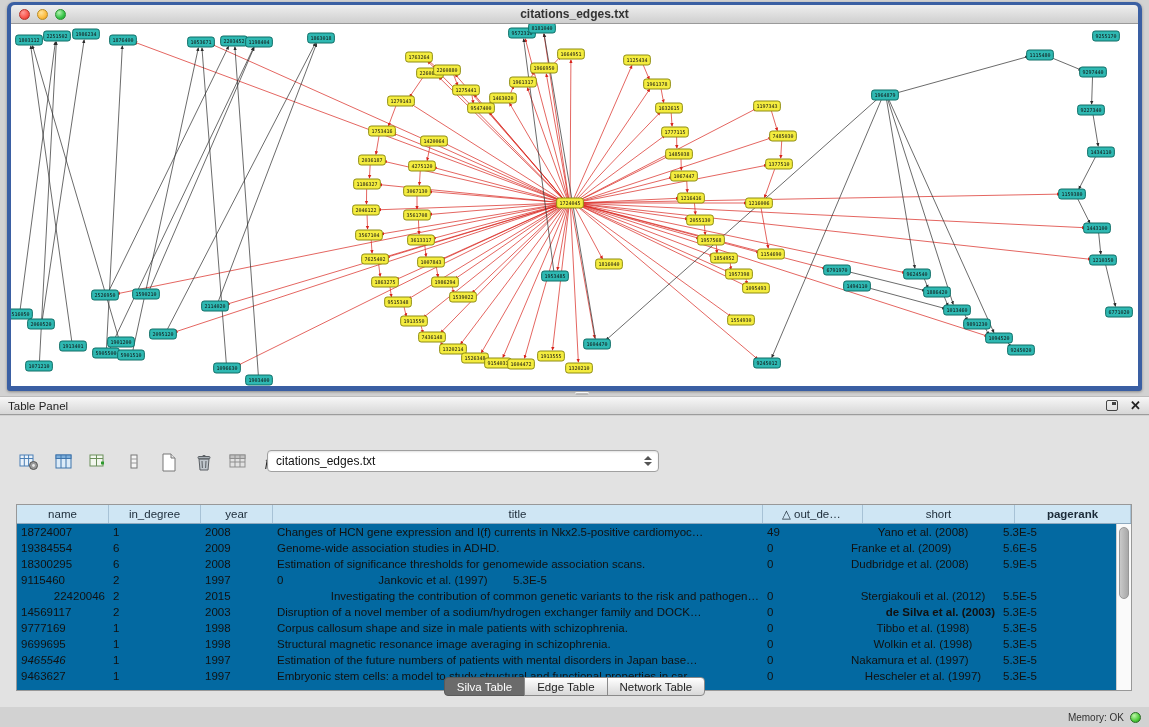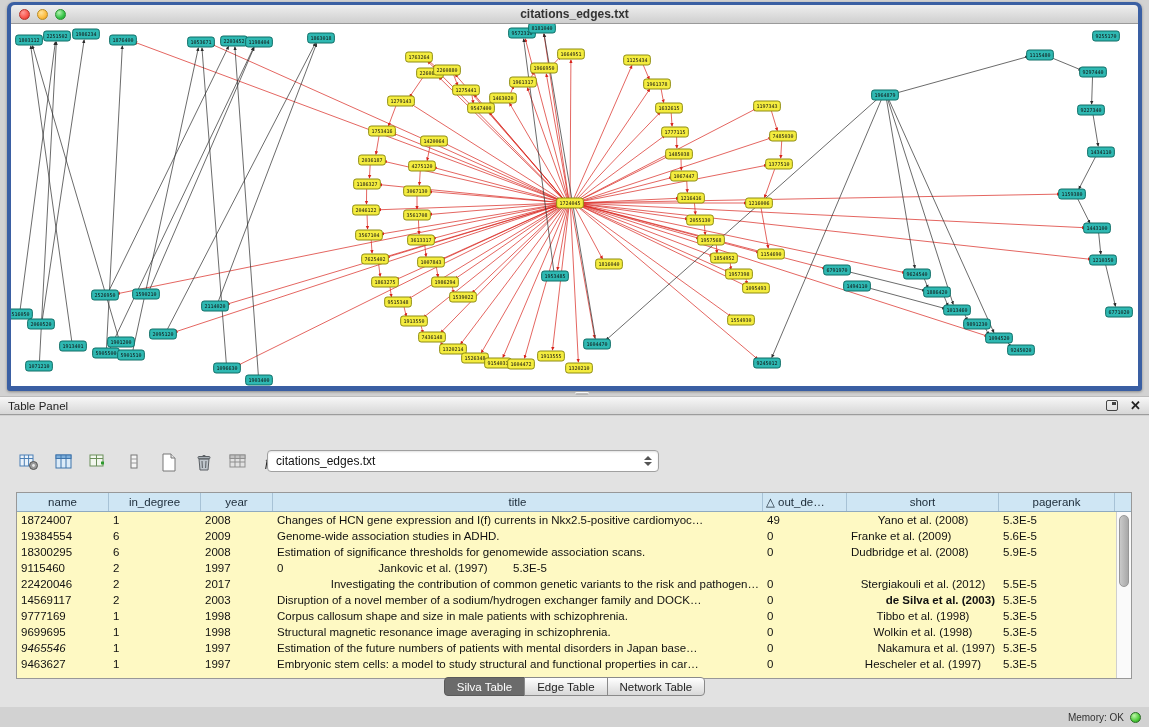--- a/index.html
+++ b/index.html
@@ -49,22 +49,22 @@
   .tb-ico { width:22px; height:22px; display:flex; align-items:center; justify-content:center; }
   .combo { position:absolute; left:267px; top:34px; width:392px; height:22px; background:#fff;
     border:1px solid #a0a0a0; border-radius:4px; display:flex; align-items:center;
     padding:0 6px 0 8px; box-shadow:inset 0 1px 2px rgba(0,0,0,.12); }
   .combo-text { flex:1; font-size:12px; color:#111; }
   .combo-arrows { display:flex; flex-direction:column; gap:2px; align-items:center; }
   .combo-arrows i { display:block; width:0; height:0; border-left:4px solid transparent; border-right:4px solid transparent; }
   .combo-arrows i.up   { border-bottom:4px solid #555; }
   .combo-arrows i.down { border-top:4px solid #555; }
 
-  .table-wrap { position:absolute; left:16px; top:76px; width:1116px; height:187px;
-    background:#fef9c3; border:1px solid #989898; overflow:hidden; }
+  .table-wrap { position:absolute; left:16px; top:88px; width:1116px; height:187px;
+    background:#0369a1; border:1px solid #989898; overflow:hidden; }
   .thead { display:flex; height:19px; background:#cfe6f4; border-bottom:1px solid #8faabf; }
   .th { font-size:11.5px; color:#1c2b38; display:flex; align-items:center; justify-content:center;
     border-right:1px solid #a7c2d6; overflow:hidden; white-space:nowrap; flex:0 0 auto; }
   .th.left { justify-content:flex-start; padding-left:3px; }
   .tbody { position:absolute; left:0; top:19px; right:15px; bottom:0; overflow:hidden; }
   .tr { display:flex; height:16px; align-items:center; }
   .td { font-size:11.5px; color:#111; padding:0 4px; overflow:hidden; white-space:nowrap;
     text-overflow:ellipsis; flex:0 0 auto; }
   .vscroll { position:absolute; right:0; top:19px; bottom:0; width:15px; background:#fafafa; border-left:1px solid #cfcfcf; }
   .vthumb { position:absolute; left:2px; top:3px; width:10px; height:72px; border-radius:6px;
@@ -736,23 +736,23 @@
         <i class="down"></i>
       </span>
   </div>
 
   <div class="table-wrap">
     <div class="thead">
         <div class="th" style="width: 92px;">name</div>
         <div class="th" style="width: 92px;">in_degree</div>
         <div class="th" style="width: 72px;">year</div>
         <div class="th" style="width: 490px;">title</div>
-        <div class="th left" style="width: 84px;">△ out_de…</div>
+        <div class="th left" style="width: 84px; margin-left: 16px;">△ out_de…</div>
         <div class="th" style="width: 152px;">short</div>
-        <div class="th" style="width: 116px;">pagerank</div>
+        <div class="th" style="width: 116px; font-weight: bold;">pagerank</div>
       </div>
     <div class="tbody">
         <div class="tr">
           <div class="td" style="width: 92px; text-align: left;">18724007</div>
           <div class="td" style="width: 92px; text-align: left;">1</div>
           <div class="td" style="width: 72px; text-align: left;">2008</div>
           <div class="td" style="width: 490px; text-align: left;">Changes of HCN gene expression and I(f) currents in Nkx2.5-positive cardiomyoc…</div>
           <div class="td" style="width: 84px; text-align: left;">49</div>
           <div class="td" style="width: 152px; text-align: center;">Yano et al. (2008)</div>
           <div class="td" style="width: 116px; text-align: left;">5.3E-5</div>
@@ -777,23 +777,23 @@
         </div>
         <div class="tr">
           <div class="td" style="width: 92px; text-align: left;">9115460</div>
           <div class="td" style="width: 92px; text-align: left;">2</div>
           <div class="td" style="width: 72px; text-align: left;">1997</div>
           <div class="td" style="width: 84px; text-align: left;">0</div>
           <div class="td" style="width: 152px; text-align: center;">Jankovic et al. (1997)</div>
           <div class="td" style="width: 116px; text-align: left;">5.3E-5</div>
         </div>
         <div class="tr">
-          <div class="td" style="width: 92px; text-align: left;">22420046</div>
+          <div class="td" style="width: 92px; text-align: right;">22420046</div>
           <div class="td" style="width: 92px; text-align: left;">2</div>
-          <div class="td" style="width: 72px; text-align: left;">2017</div>
+          <div class="td" style="width: 72px; text-align: left;">2015</div>
           <div class="td" style="width: 490px; text-align: right;">Investigating the contribution of common genetic variants to the risk and pathogen…</div>
           <div class="td" style="width: 84px; text-align: left;">0</div>
           <div class="td" style="width: 152px; text-align: center;">Stergiakouli et al. (2012)</div>
           <div class="td" style="width: 116px; text-align: left;">5.5E-5</div>
         </div>
         <div class="tr">
           <div class="td" style="width: 92px; text-align: left;">14569117</div>
           <div class="td" style="width: 92px; text-align: left;">2</div>
           <div class="td" style="width: 72px; text-align: left;">2003</div>
           <div class="td" style="width: 490px; text-align: left;">Disruption of a novel member of a sodium/hydrogen exchanger family and DOCK…</div>
@@ -818,21 +818,21 @@
           <div class="td" style="width: 84px; text-align: left;">0</div>
           <div class="td" style="width: 152px; text-align: center;">Wolkin et al. (1998)</div>
           <div class="td" style="width: 116px; text-align: left;">5.3E-5</div>
         </div>
         <div class="tr">
           <div class="td" style="width: 92px; text-align: left; font-style: italic;">9465546</div>
           <div class="td" style="width: 92px; text-align: left;">1</div>
           <div class="td" style="width: 72px; text-align: left;">1997</div>
           <div class="td" style="width: 490px; text-align: left;">Estimation of the future numbers of patients with mental disorders in Japan base…</div>
           <div class="td" style="width: 84px; text-align: left;">0</div>
-          <div class="td" style="width: 152px; text-align: right;">Nakamura et al. (1997)</div>
+          <div class="td" style="width: 152px; text-align: left;">Nakamura et al. (1997)</div>
           <div class="td" style="width: 116px; text-align: left;">5.3E-5</div>
         </div>
         <div class="tr">
           <div class="td" style="width: 92px; text-align: left;">9463627</div>
           <div class="td" style="width: 92px; text-align: left;">1</div>
           <div class="td" style="width: 72px; text-align: left;">1997</div>
           <div class="td" style="width: 490px; text-align: left;">Embryonic stem cells: a model to study structural and functional properties in car…</div>
           <div class="td" style="width: 84px; text-align: left;">0</div>
           <div class="td" style="width: 152px; text-align: center;">Hescheler et al. (1997)</div>
           <div class="td" style="width: 116px; text-align: left;">5.3E-5</div>

